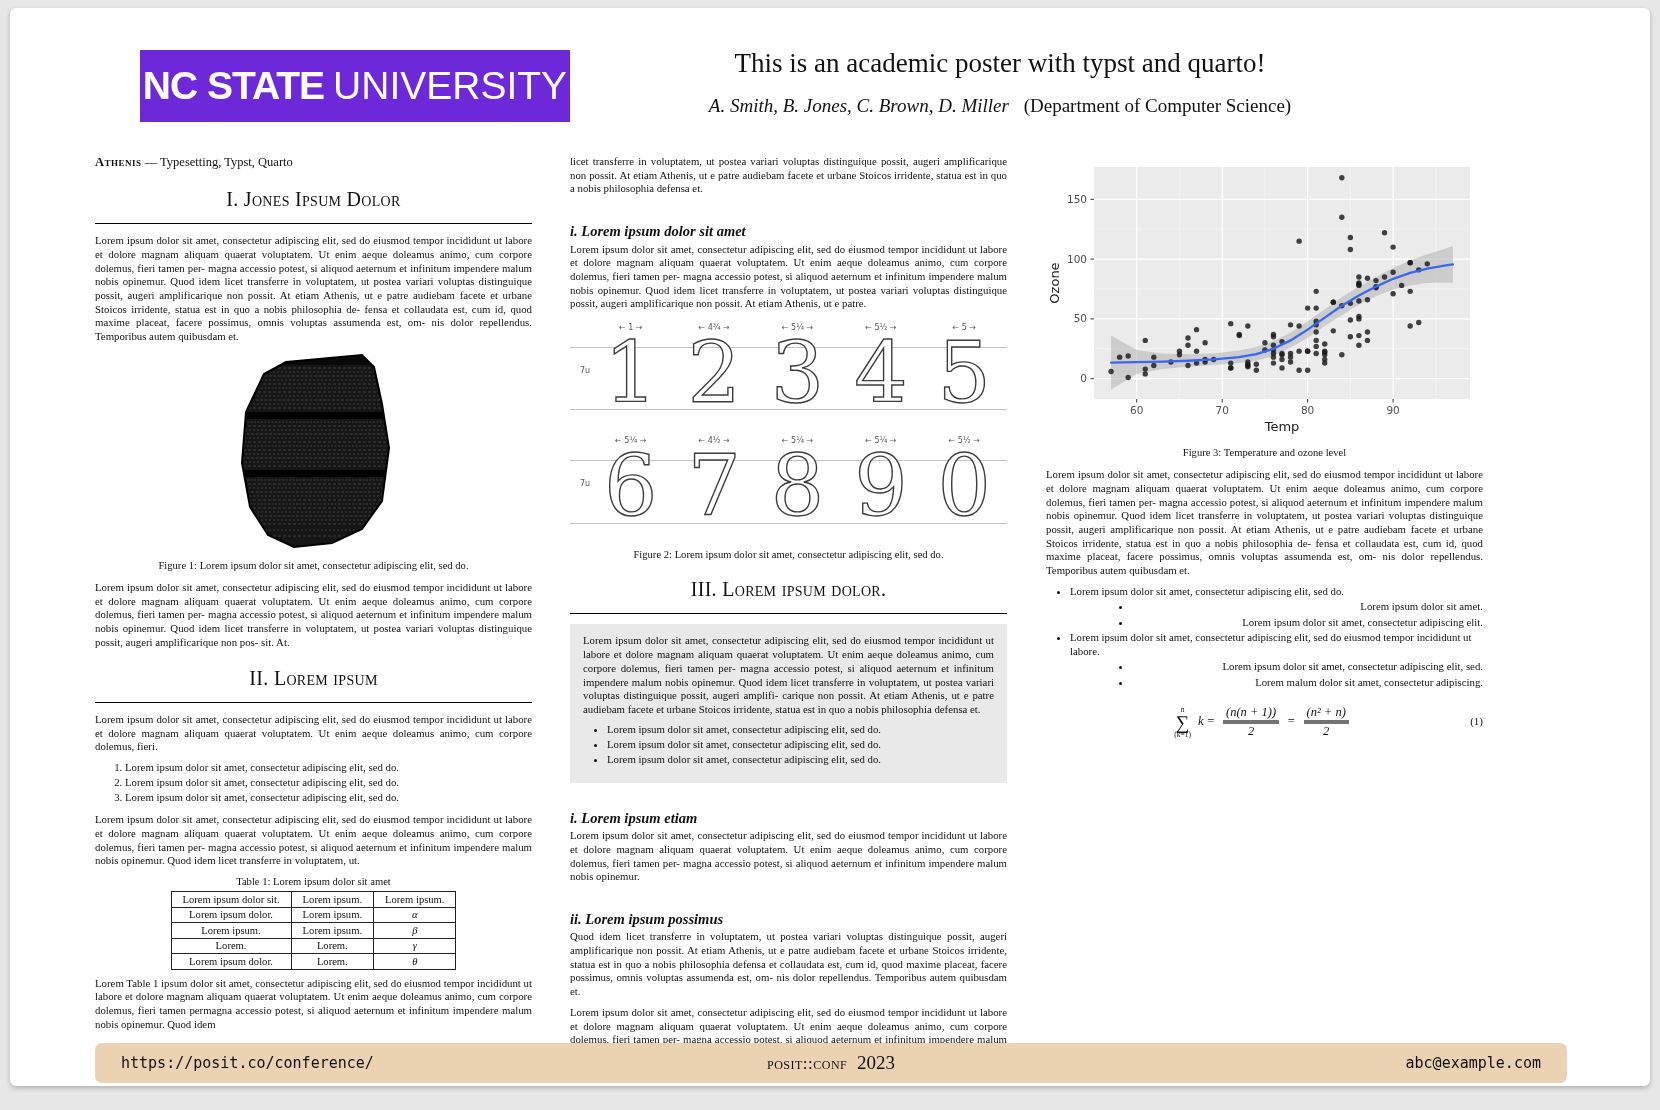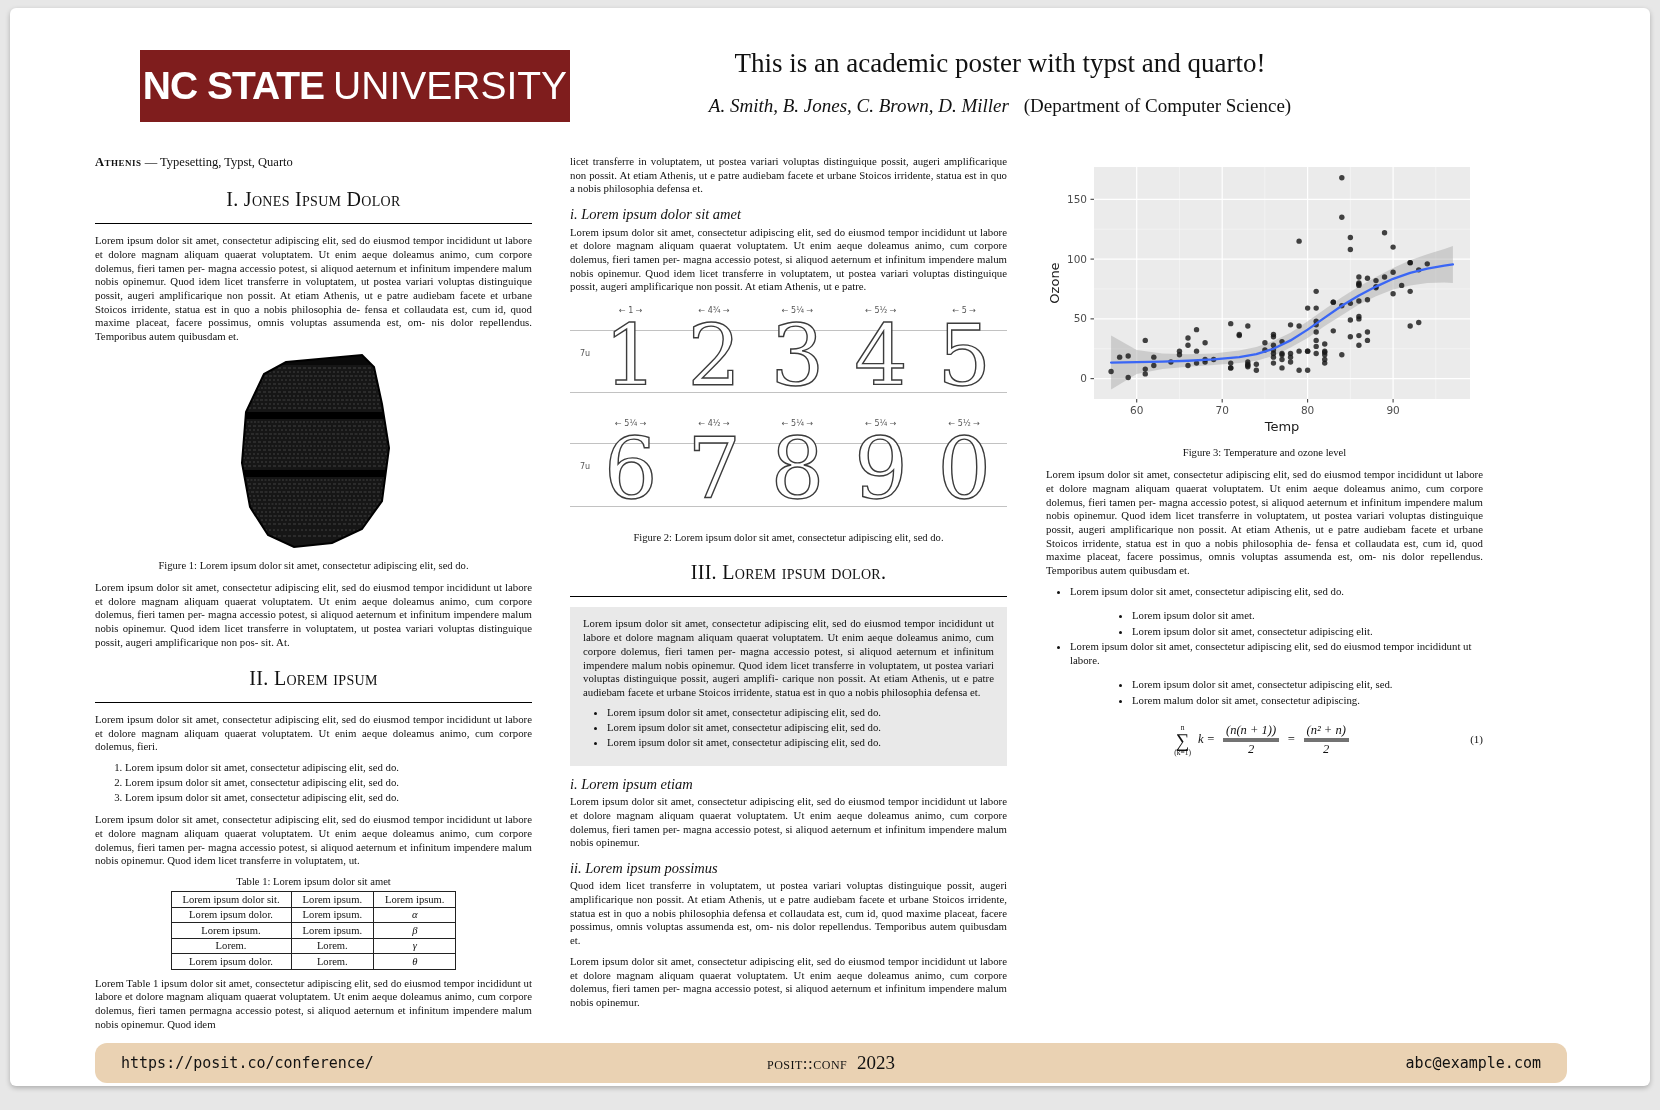--- a/index.html
+++ b/index.html
@@ -17,25 +17,25 @@
   .byline .authors{font-style:italic;margin-right:10px;}
 
   
   .col{position:absolute;top:147px;width:437px;font-size:10.8px;line-height:1.27;}
   .col1{left:85px;} .col2{left:560px;} .col3{left:1036px;}
   p.body{margin:0 0 7px;text-align:justify;}
   .kw{font-size:12.5px;margin:0 0 10px;}
   .kw .kwl{font-weight:bold;font-variant:small-caps;letter-spacing:.5px;}
   .sec{text-align:center;font-variant:small-caps;font-size:20px;letter-spacing:.3px;margin:16px 0 0;font-weight:normal;}
   .sec-rule{border:none;border-top:1.6px solid #000;margin:11px 0 10px;}
-  .subsec{font-style:italic;font-weight:normal;font-size:14.5px;margin:9px 0 2px;}
+  .subsec{font-style:italic;font-weight:bold;font-size:14.5px;margin:26px 0 2px;}
   ol.numlist{margin:3px 0 8px 30px;padding:0;}
   ol.numlist li{margin:1.5px 0;}
   ul.blist{margin:3px 0 6px 24px;padding:0;list-style:disc;}
-  ul.blist ul{margin:11px 0 1px 22px;list-style:disc;}
+  ul.blist ul{margin:2px 0 1px 22px;list-style:disc;text-align:right;}
   ul.blist li{margin:1.5px 0;}
   .caption{text-align:center;font-size:10.6px;margin:5px 0 9px;}
 
   
   .stonewrap{text-align:center;margin:8px 0 2px;}
 
   
   table.t1{margin:1px auto 6px;border-collapse:collapse;border:1.5px solid #222;}
   table.t1 td{border:1px solid #222;padding:0.5px 11px;font-size:10.6px;text-align:center;}
   .greek{font-style:italic;}
@@ -61,34 +61,34 @@
   .sum{display:inline-flex;flex-direction:column;align-items:center;font-style:normal;line-height:1;margin-right:5px;}
   .sum .s{font-size:7.5px;} .sigma{font-size:19px;line-height:.9;}
   .frac{display:inline-flex;flex-direction:column;align-items:center;margin:0 6px;line-height:1.2;}
   .frac .num{padding:0 3px;border-bottom:4px solid #737373;}
   .eqk{margin:0 2px;}
 
   
   .chartwrap{margin:4px 0 0;}
 
   
-  .footer{position:absolute;left:85px;top:1035px;width:1472px;height:40px;background:#ead2b3;border-radius:12px;font-family:"DejaVu Sans Mono",monospace;font-size:15px;}
+  .footer{position:absolute;left:85px;top:1035px;width:1472px;height:40px;background:#ead2b3;border-radius:7px;font-family:"DejaVu Sans Mono",monospace;font-size:15px;}
   .footer .fl{position:absolute;left:26px;top:0;line-height:40px;}
   .footer .fr{position:absolute;right:26px;top:0;line-height:40px;}
   .footer .fc{position:absolute;left:0;right:0;top:0;text-align:center;line-height:40px;font-family:"Liberation Serif",serif;}
   .footer .fc .sc{font-variant:small-caps;font-size:17px;letter-spacing:.5px;}
   .footer .fc .yr{font-size:19px;margin-left:6px;}
 </style>
 </head>
 <body>
 
 <div class="stage">
   <div class="poster">
 
-    <div class="logo" style="background:#7f1d1d;justify-content:center;">
+    <div class="logo" style="background:#6d28d9;justify-content:center;">
       <span class="b">NC STATE</span>
       <span class="l">UNIVERSITY</span>
     </div>
     <div class="header-text">
       <div class="title">This is an academic poster with typst and quarto!</div>
       <div class="byline">
         <span class="authors">A. Smith, B. Jones, C. Brown, D. Miller</span>
         <span class="affil">(Department of Computer Science)</span>
       </div>
     </div>

